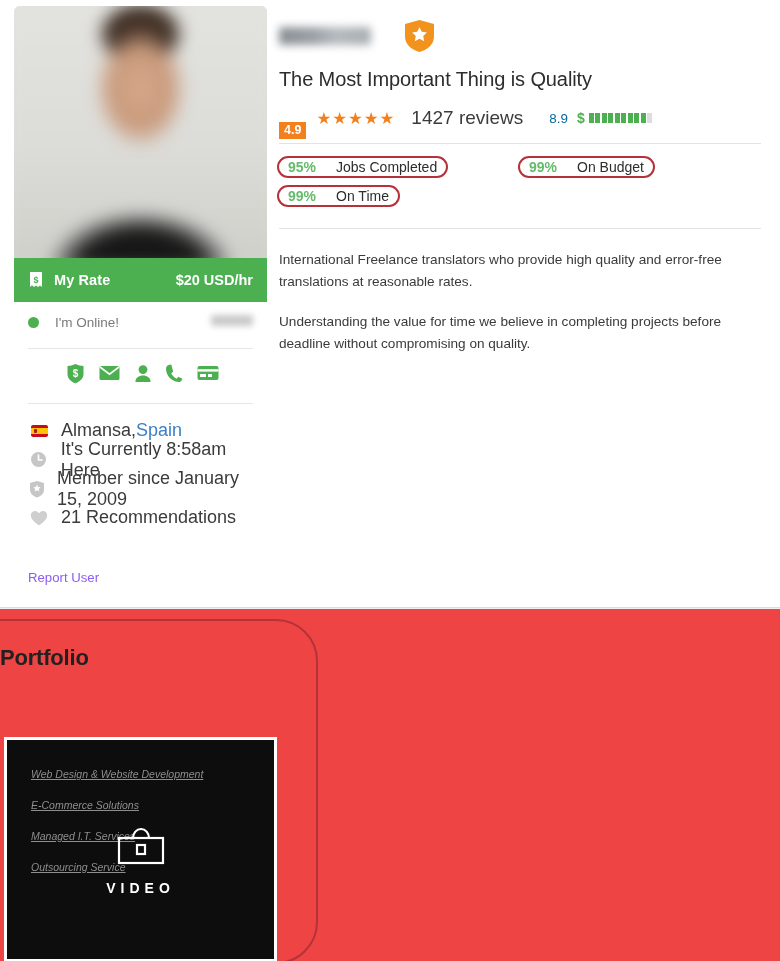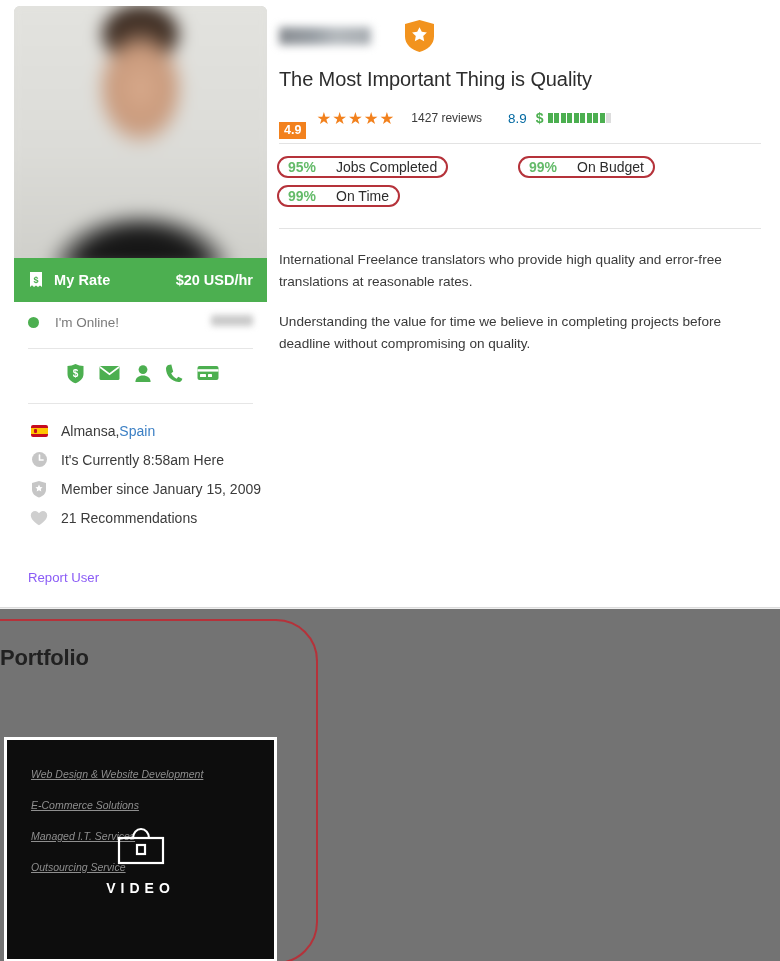--- a/index.html
+++ b/index.html
@@ -120,21 +120,21 @@
   }
   .icon-row svg { display: block; }
 
   .info-list {
     padding: 12px 0 0 14px;
   }
   .info-item {
     display: flex;
     align-items: center;
     height: 29px;
-    font-size: 14px;
+    font-size: 18px;
     color: #3b3b3b;
   }
   .info-item .ico {
     width: 22px;
     margin-right: 11px;
     display: flex;
     justify-content: center;
     align-items: center;
   }
   .info-item a, .link {
@@ -220,21 +220,21 @@
   }
   .stars {
     margin-left: 10px;
     color: #f2811d;
     font-size: 16.5px;
     letter-spacing: 1px;
     line-height: 1;
   }
   .reviews-count {
     margin-left: 16px;
-    font-size: 12px;
+    font-size: 19px;
     color: #3b3b3b;
   }
   .money-score {
     margin-left: 26px;
     font-size: 13.4px;
     color: #0369a1;
   }
   .money-sign {
     margin-left: 9px;
     color: #4caf50;
@@ -299,21 +299,21 @@
     color: #3a3a3a;
   }
   .bio p + p { margin-top: 18px; }
 
   
   .portfolio-section {
     position: absolute;
     left: 0; top: 609px;
     width: 780px;
     height: 352px;
-    background: #737373;
+    background: #ef4444;
   }
   .portfolio-title {
     position: absolute;
     left: 0px; top: 36px;
     font-size: 22px;
     font-weight: bold;
     color: #212121;
     letter-spacing: -.2px;
   }
   .annotation-box {

